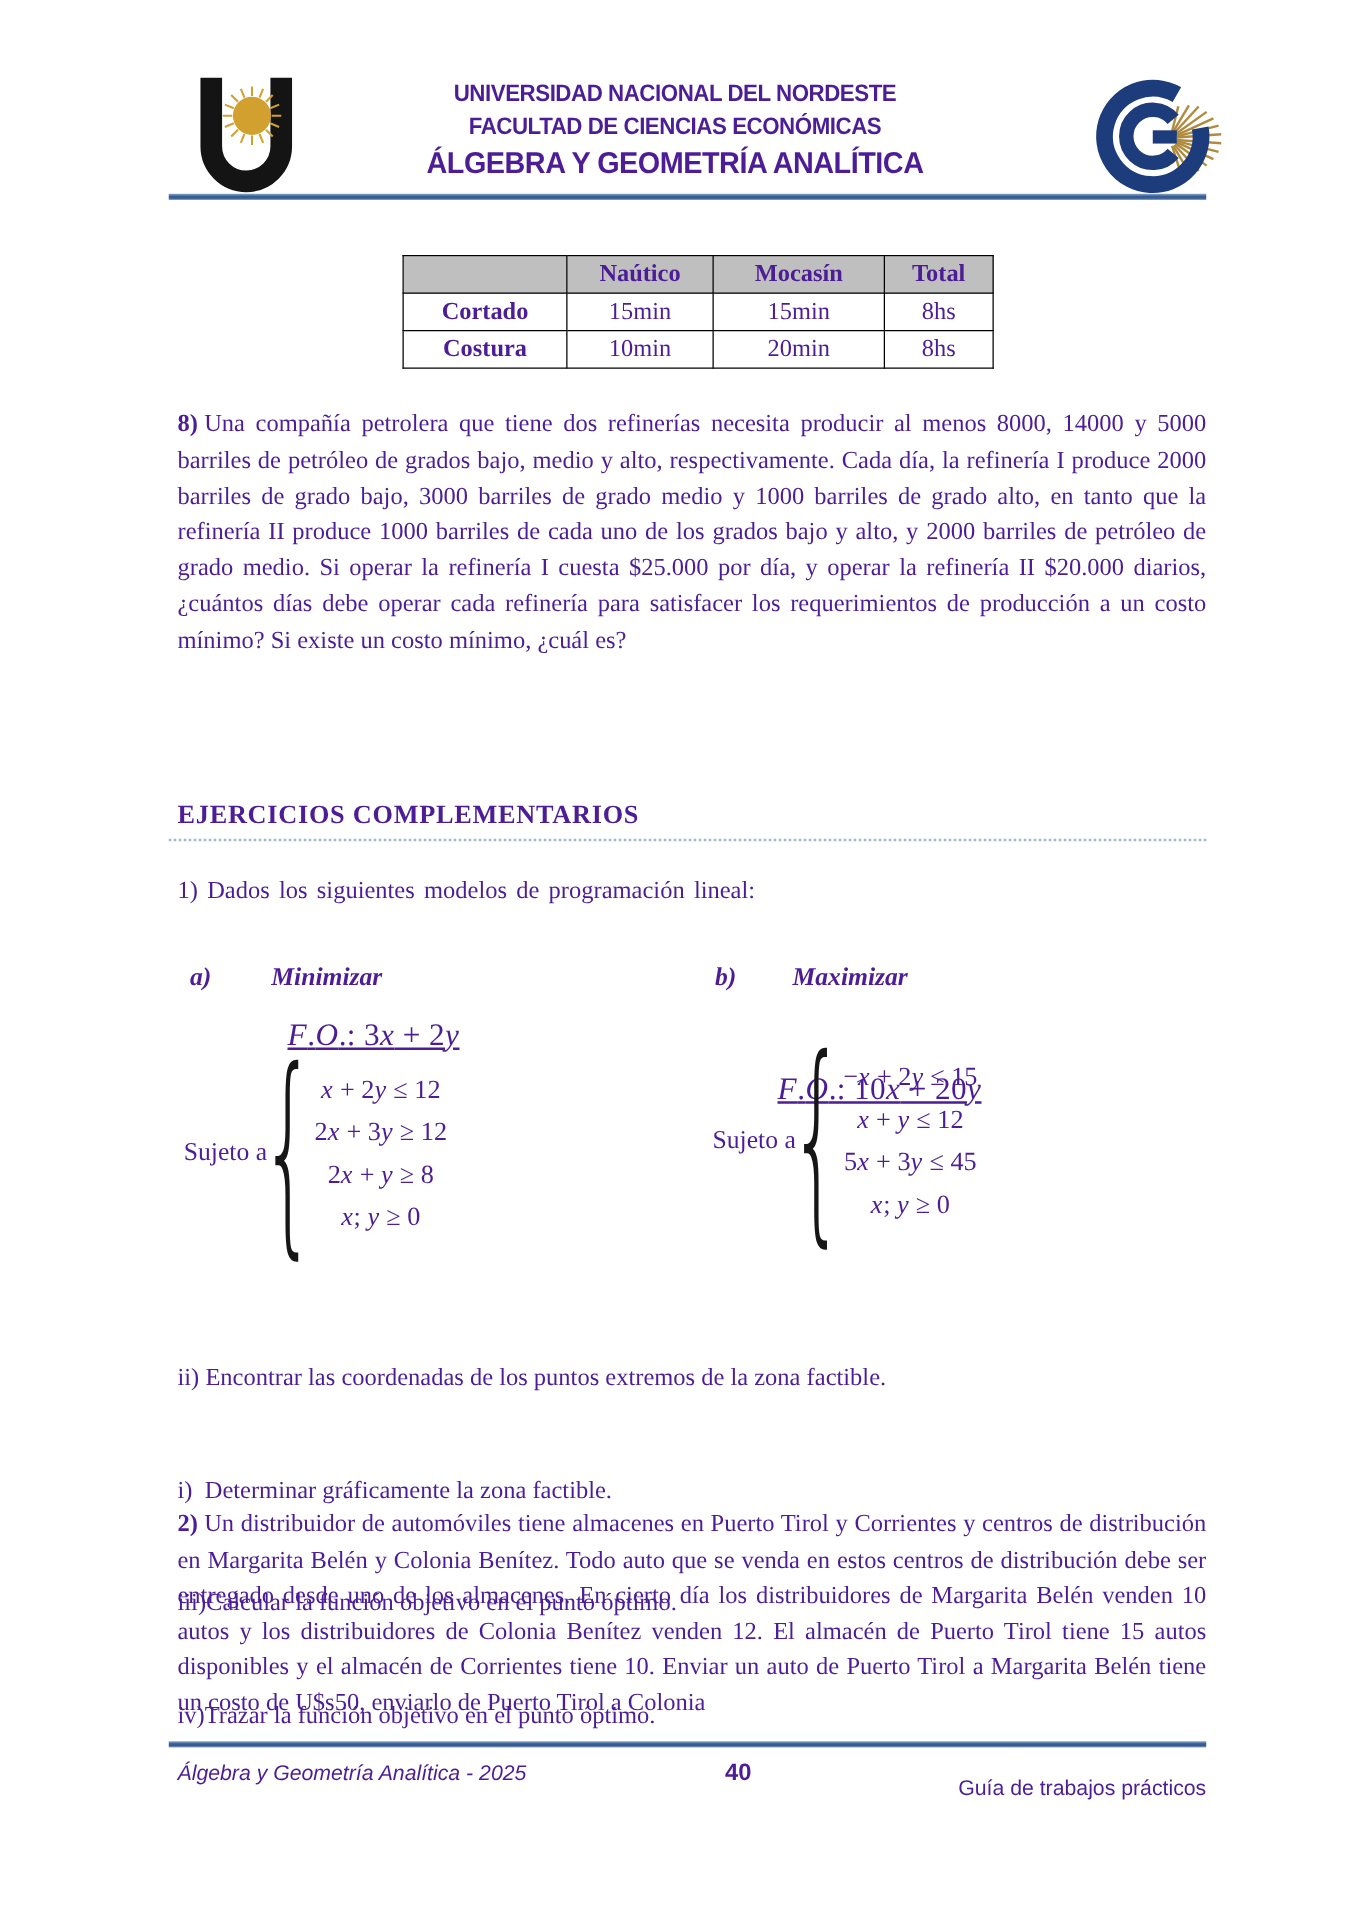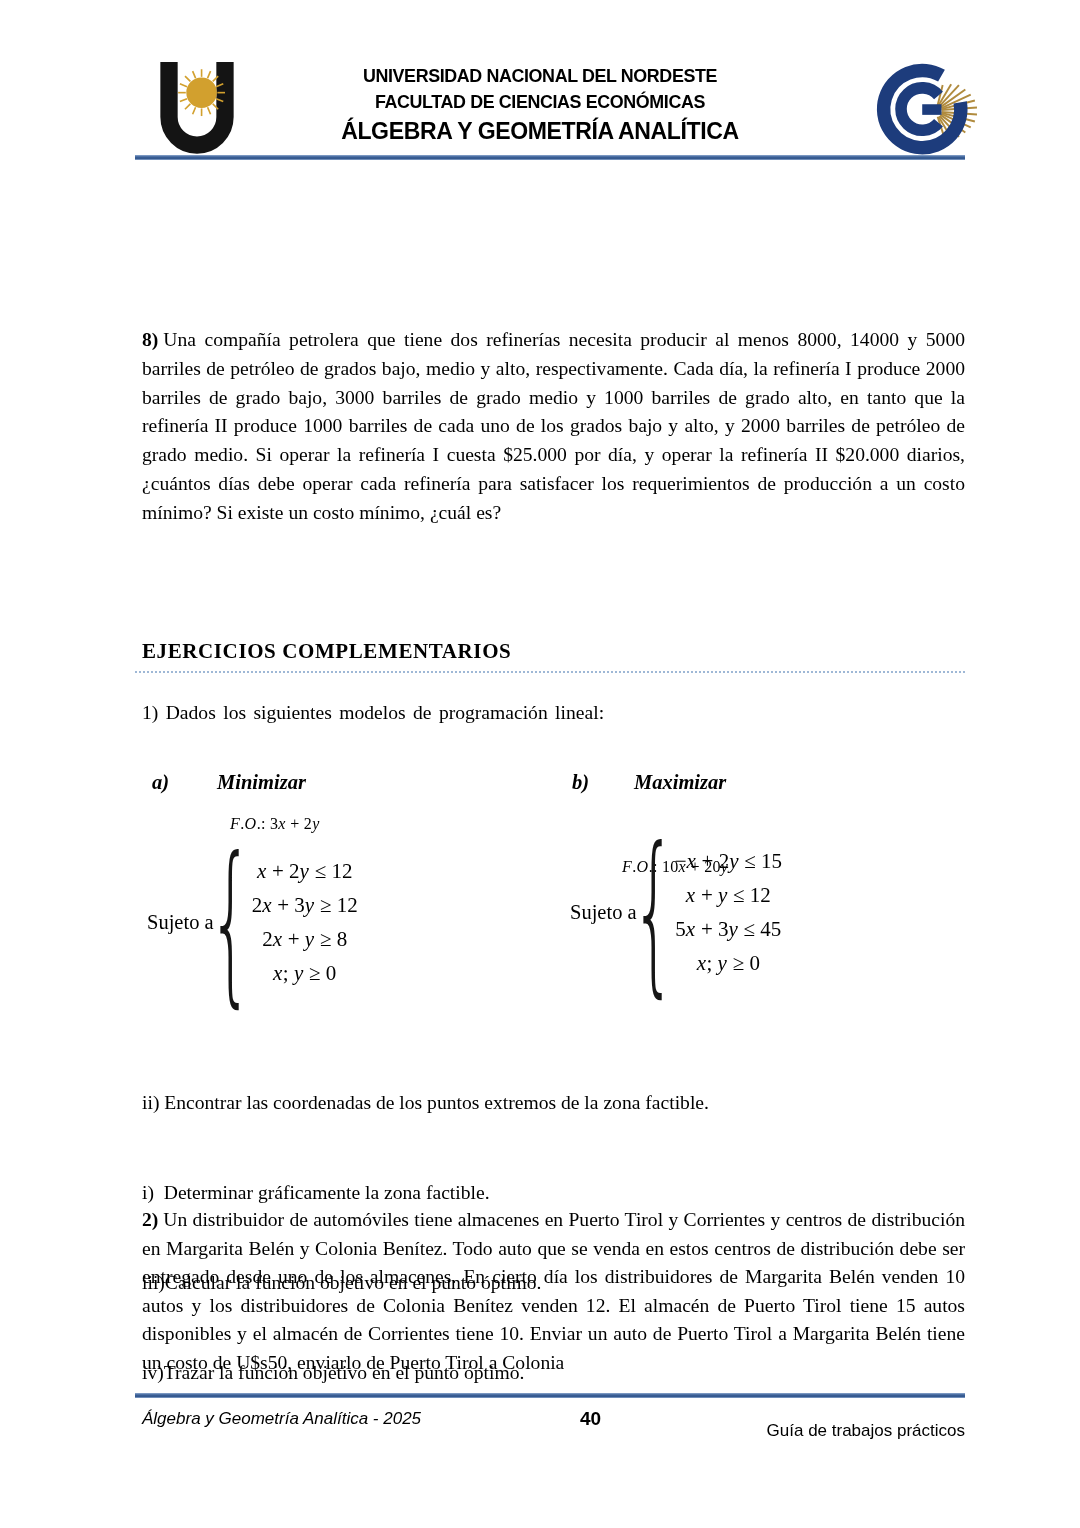--- a/index.html
+++ b/index.html
@@ -1,17 +1,17 @@
 <!DOCTYPE html>
 <html><head>
 <meta charset="utf-8">
 <style>
   html,body{margin:0;padding:0;background:#ffffff;}
   .page{position:relative;width:1080px;height:1528px;background:#fff;overflow:hidden;
-        font-family:"Liberation Serif","DejaVu Serif",serif;color:#000000;}
+        font-family:"Liberation Serif","DejaVu Serif",serif;color:#4c1d95;}
 
   
   .hdr-logo-left{position:absolute;left:138px;top:56px;width:118px;height:114px;}
   .hdr-logo-right{position:absolute;left:874px;top:56px;width:108px;height:110px;}
   .hdr-text{position:absolute;left:260px;right:260px;top:63px;text-align:center;
             font-family:"Liberation Sans","DejaVu Sans",sans-serif;font-weight:700;
             letter-spacing:-0.4px;line-height:1.35;}
   .hdr-line-sm{font-size:19px;transform:scaleX(0.94);transform-origin:center;}
   .hdr-line-lg{font-size:24px;margin-top:1px;transform:scaleX(0.96);transform-origin:center;}
   .rule-blue{position:absolute;left:135px;width:830px;height:5px;
@@ -38,21 +38,21 @@
   .sec-title{position:absolute;left:142px;top:639px;font-size:21px;font-weight:700;
              letter-spacing:0.6px;}
   .sec-rule{position:absolute;left:135px;top:671px;width:830px;height:0;
             border-top:2px dotted #9fb8d6;}
   .intro{position:absolute;left:142px;top:702px;font-size:19.6px;word-spacing:2.5px;}
 
   
   .model-head{position:absolute;top:771px;font-size:20.5px;font-weight:700;font-style:italic;}
   .mh-a-label{left:152px;} .mh-a-title{left:217px;font-family:Liberation Serif, serif;}
   .mh-b-label{left:572px;} .mh-b-title{left:634px;}
-  .objective{position:absolute;top:815px;font-size:16px;letter-spacing:0.3px;}
+  .objective{position:absolute;top:815px;font-size:25px;letter-spacing:0.3px;text-decoration:underline;}
   .obj-a{left:230px;} .obj-b{left:622px;margin-top:43px;}
   .subject{position:absolute;display:flex;align-items:center;}
   .subj-a{left:147px;top:852px;} .subj-b{left:570px;top:842px;}
   .subject-label{font-size:20.5px;margin-right:4px;}
   .brace{display:flex;align-items:center;justify-content:center;width:26px;height:140px;
          overflow:visible;}
   .brace::before{content:"{";font-family:"DejaVu Sans",sans-serif;font-weight:100;
          font-size:175px;line-height:140px;transform:scaleX(0.40);color:#161616;}
   .constraints{display:flex;flex-direction:column;}
   .constraint{font-size:21px;line-height:34px;text-align:center;padding:0 8px;}
@@ -126,20 +126,42 @@
   </div>
 
   <div class="hdr-text">
     <div class="hdr-line-sm">UNIVERSIDAD NACIONAL DEL NORDESTE</div>
     <div class="hdr-line-sm">FACULTAD DE CIENCIAS ECONÓMICAS</div>
     <div class="hdr-line-lg">ÁLGEBRA Y GEOMETRÍA ANALÍTICA</div>
   </div>
 
   <div class="rule-blue rule-hdr"></div>
 
+  <table class="shoe-table">
+    <tbody>
+        <tr>
+      <th class="c0"></th>
+      <th class="c1">Naútico</th>
+      <th class="c2">Mocasín</th>
+      <th class="c3">Total</th>
+    </tr>
+    <tr>
+      <td class="row-label">Cortado</td>
+      <td>15min</td>
+      <td>15min</td>
+      <td>8hs</td>
+    </tr>
+    <tr>
+      <td class="row-label">Costura</td>
+      <td>10min</td>
+      <td>20min</td>
+      <td>8hs</td>
+    </tr>
+  </tbody>
+    </table>
 
   <div class="para p8"><b>8)</b><span>Una compañía petrolera que tiene dos refinerías necesita producir al menos 8000, 14000 y 5000 barriles de petróleo de grados bajo, medio y alto, respectivamente. Cada día, la refinería I produce 2000 barriles de grado bajo, 3000 barriles de grado medio y 1000 barriles de grado alto, en tanto que la refinería II produce 1000 barriles de cada uno de los grados bajo y alto, y 2000 barriles de petróleo de grado medio. Si operar la refinería I cuesta $25.000 por día, y operar la refinería II $20.000 diarios, ¿cuántos días debe operar cada refinería para satisfacer los requerimientos de producción a un costo mínimo? Si existe un costo mínimo, ¿cuál es?</span></div>
 
   <div class="sec-title">EJERCICIOS COMPLEMENTARIOS</div>
   <div class="sec-rule"></div>
 
   <div class="intro">1) Dados los siguientes modelos de programación lineal:</div>
 
   <div class="model-head mh-a-label">a)</div>
   <div class="model-head mh-a-title">Minimizar</div>

